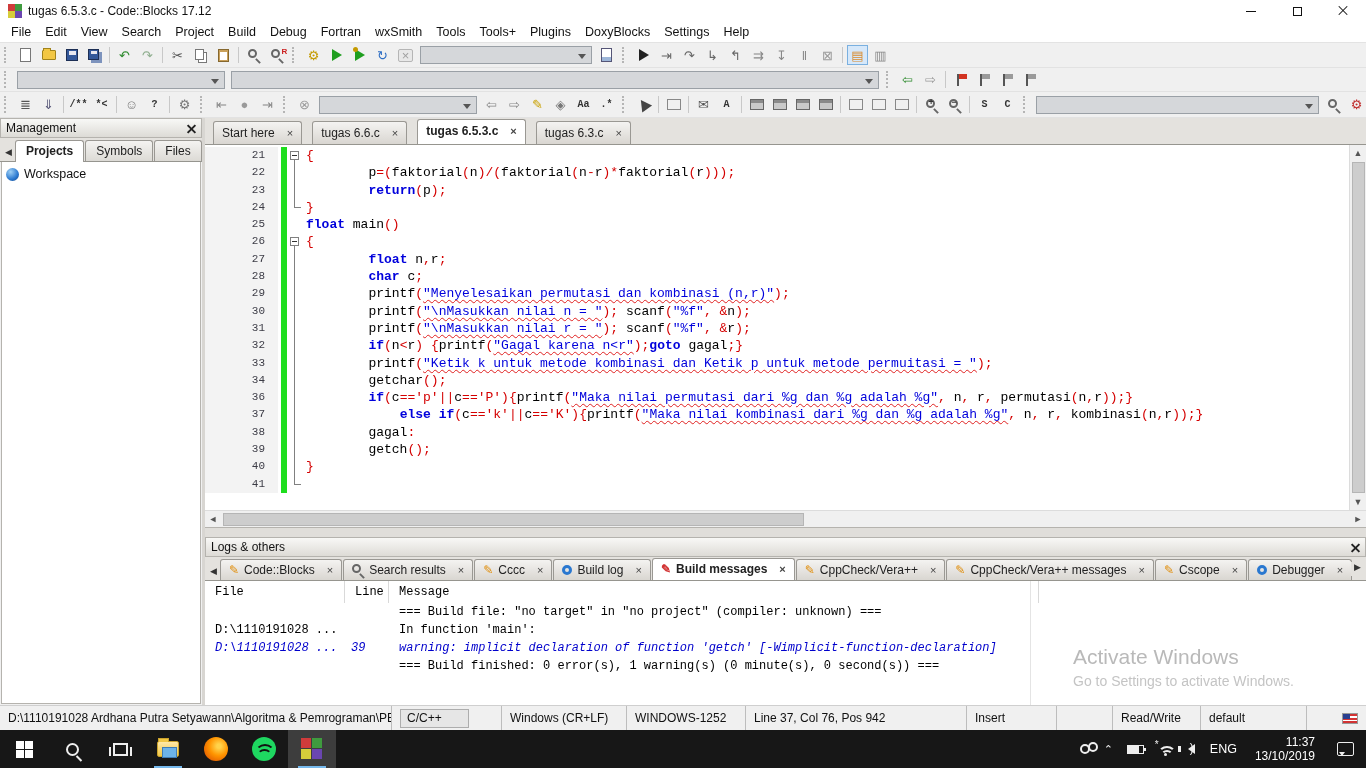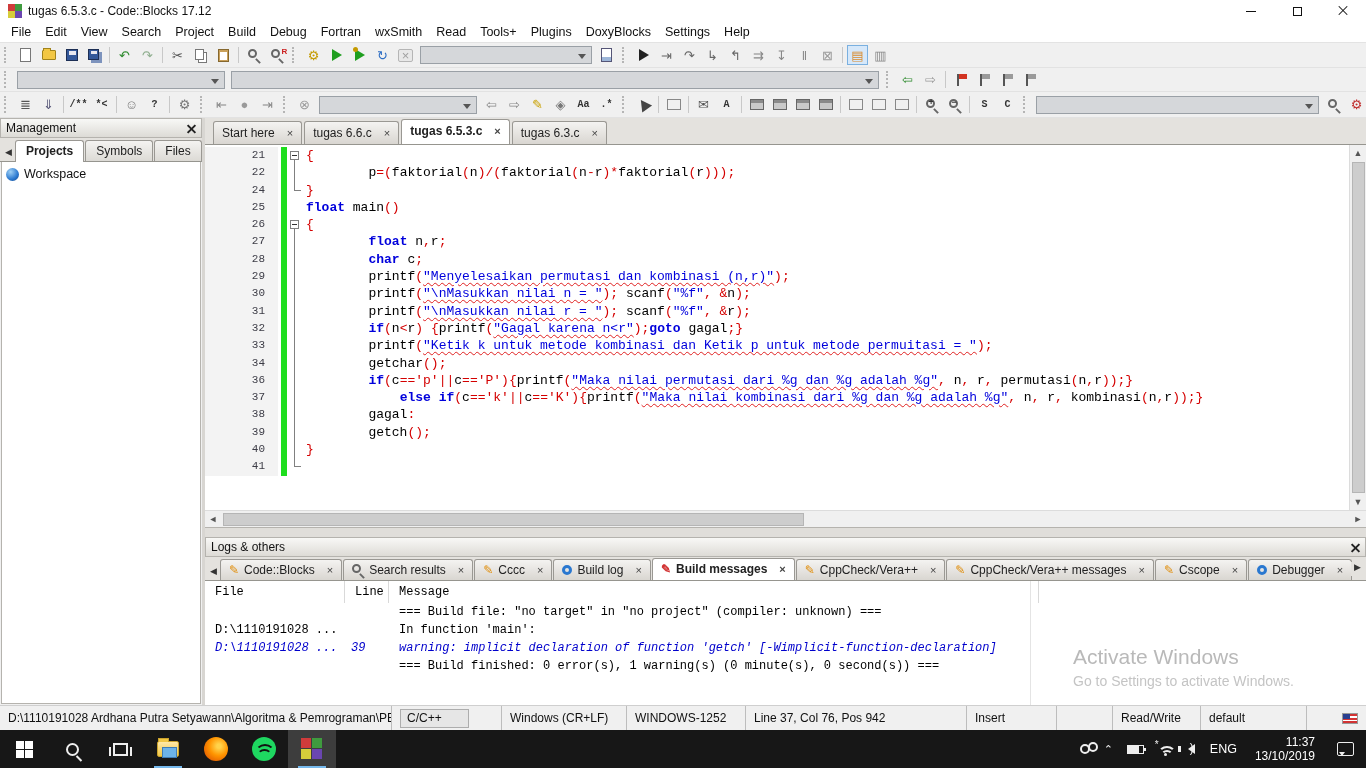--- a/index.html
+++ b/index.html
@@ -77,21 +77,21 @@
   .mtab{font-size:12px;padding:3px 10px;border:1px solid #9a9893;border-bottom:none;background:linear-gradient(#f4f3f1,#dcdad5);margin-right:1px;border-radius:3px 3px 0 0;color:#222;white-space:nowrap;}
   .mtab.active{background:#fff;font-weight:bold;position:relative;top:1px;padding-bottom:4px;}
   .mgmt-body{flex:1;background:#fff;border:1px solid #b5b3ae;border-top:none;margin:0 1px 1px 1px;padding:4px 2px;}
   .ws-item{display:flex;align-items:center;font-size:12.5px;color:#111;padding:1px 2px;}
   .ws-globe{width:13px;height:13px;border-radius:50%;background:radial-gradient(circle at 35% 30%,#9ed0f5,#2a78d0 60%,#18447e);margin-right:5px;flex:none;}
 
   .right{flex:1;display:flex;flex-direction:column;min-width:0;}
 
   
   .etabs{height:27px;background:#e4e2de;display:flex;align-items:flex-end;padding:3px 0 0 8px;border-bottom:1px solid #96958f;flex:none;}
-  .etab{display:flex;align-items:center;font-size:12px;color:#222;border:1px solid #9a9893;border-bottom:none;border-radius:3px 3px 0 0;background:linear-gradient(#f4f3f1,#d9d6d1);padding:4px 8px;margin-right:2px;white-space:nowrap;}
+  .etab{display:flex;align-items:center;font-size:12px;color:#222;border:1px solid #9a9893;border-bottom:none;border-radius:3px 3px 0 0;background:linear-gradient(#f4f3f1,#d9d6d1);padding:4px 8px;margin-right:10px;white-space:nowrap;}
   .etab.active{background:#fff;font-weight:bold;padding-bottom:6px;}
   .tab-x{margin-left:12px;color:#444;font-size:11px;line-height:9px;}
 
   
   .editor{height:365px;display:flex;background:#fff;flex:none;min-width:0;}
   .code-area{flex:1;overflow:hidden;padding-top:2px;position:relative;background:#fff;}
   .code-row{display:flex;height:17.3px;line-height:17.3px;font-family:"Liberation Mono","DejaVu Sans Mono",monospace;font-size:13px;}
   .ln{width:73px;flex:none;text-align:right;padding-right:13px;background:#f3f3f3;color:#3c3c46;font-size:11px;}
   .chbar{width:6px;flex:none;background:#1ede1e;margin-left:3px;}
   .fold{width:16px;flex:none;position:relative;}
@@ -216,21 +216,21 @@
   <div class="menubar" id="menubar">
       <span class="menu-item">File</span>
       <span class="menu-item">Edit</span>
       <span class="menu-item">View</span>
       <span class="menu-item">Search</span>
       <span class="menu-item">Project</span>
       <span class="menu-item">Build</span>
       <span class="menu-item">Debug</span>
       <span class="menu-item">Fortran</span>
       <span class="menu-item">wxSmith</span>
-      <span class="menu-item">Read</span>
+      <span class="menu-item">Tools</span>
       <span class="menu-item">Tools+</span>
       <span class="menu-item">Plugins</span>
       <span class="menu-item">DoxyBlocks</span>
       <span class="menu-item">Settings</span>
       <span class="menu-item">Help</span>
     </div>
 
   <div class="tbrow" id="tb1">
       <div class="grip"></div>
       <div class="tbi">
@@ -526,20 +526,28 @@
             </div>
             <div class="code-row">
               <div class="ln">22</div>
               <div class="chbar"></div>
               <div class="fold">
                 <div class="vl" style="top: 0px; bottom: 0px;"></div>
               </div>
               <div class="ct"><span class="sp">        p</span><span class="so">=(</span><span class="sp">faktorial</span><span class="so">(</span><span class="sp">n</span><span class="so">)/(</span><span class="sp">faktorial</span><span class="so">(</span><span class="sp">n</span><span class="so">-</span><span class="sp">r</span><span class="so">)*</span><span class="sp">faktorial</span><span class="so">(</span><span class="sp">r</span><span class="so">)));</span></div>
             </div>
             <div class="code-row">
+              <div class="ln">23</div>
+              <div class="chbar"></div>
+              <div class="fold">
+                <div class="vl" style="top: 0px; bottom: 0px;"></div>
+              </div>
+              <div class="ct"><span class="sp">        </span><span class="sk">return</span><span class="so">(</span><span class="sp">p</span><span class="so">);</span></div>
+            </div>
+            <div class="code-row">
               <div class="ln">24</div>
               <div class="chbar"></div>
               <div class="fold">
                 <div class="vl" style="top: 0px; height: 9px;"></div>
                 <div class="hl2"></div>
               </div>
               <div class="ct"><span class="so">}</span></div>
             </div>
             <div class="code-row">
               <div class="ln">25</div>

